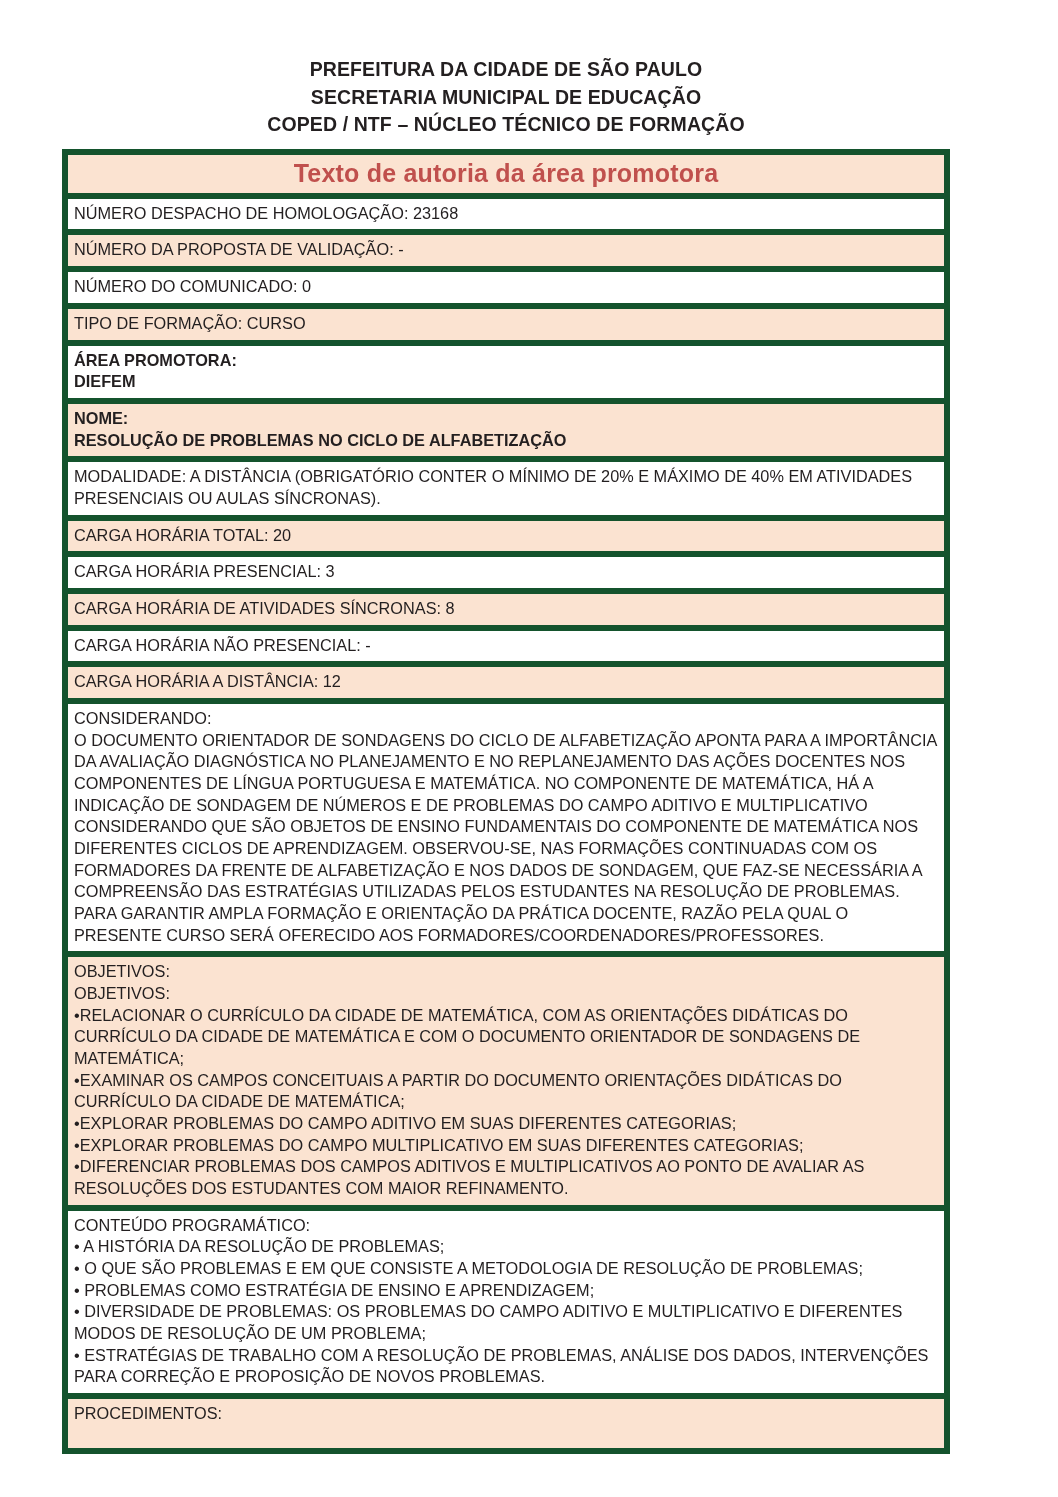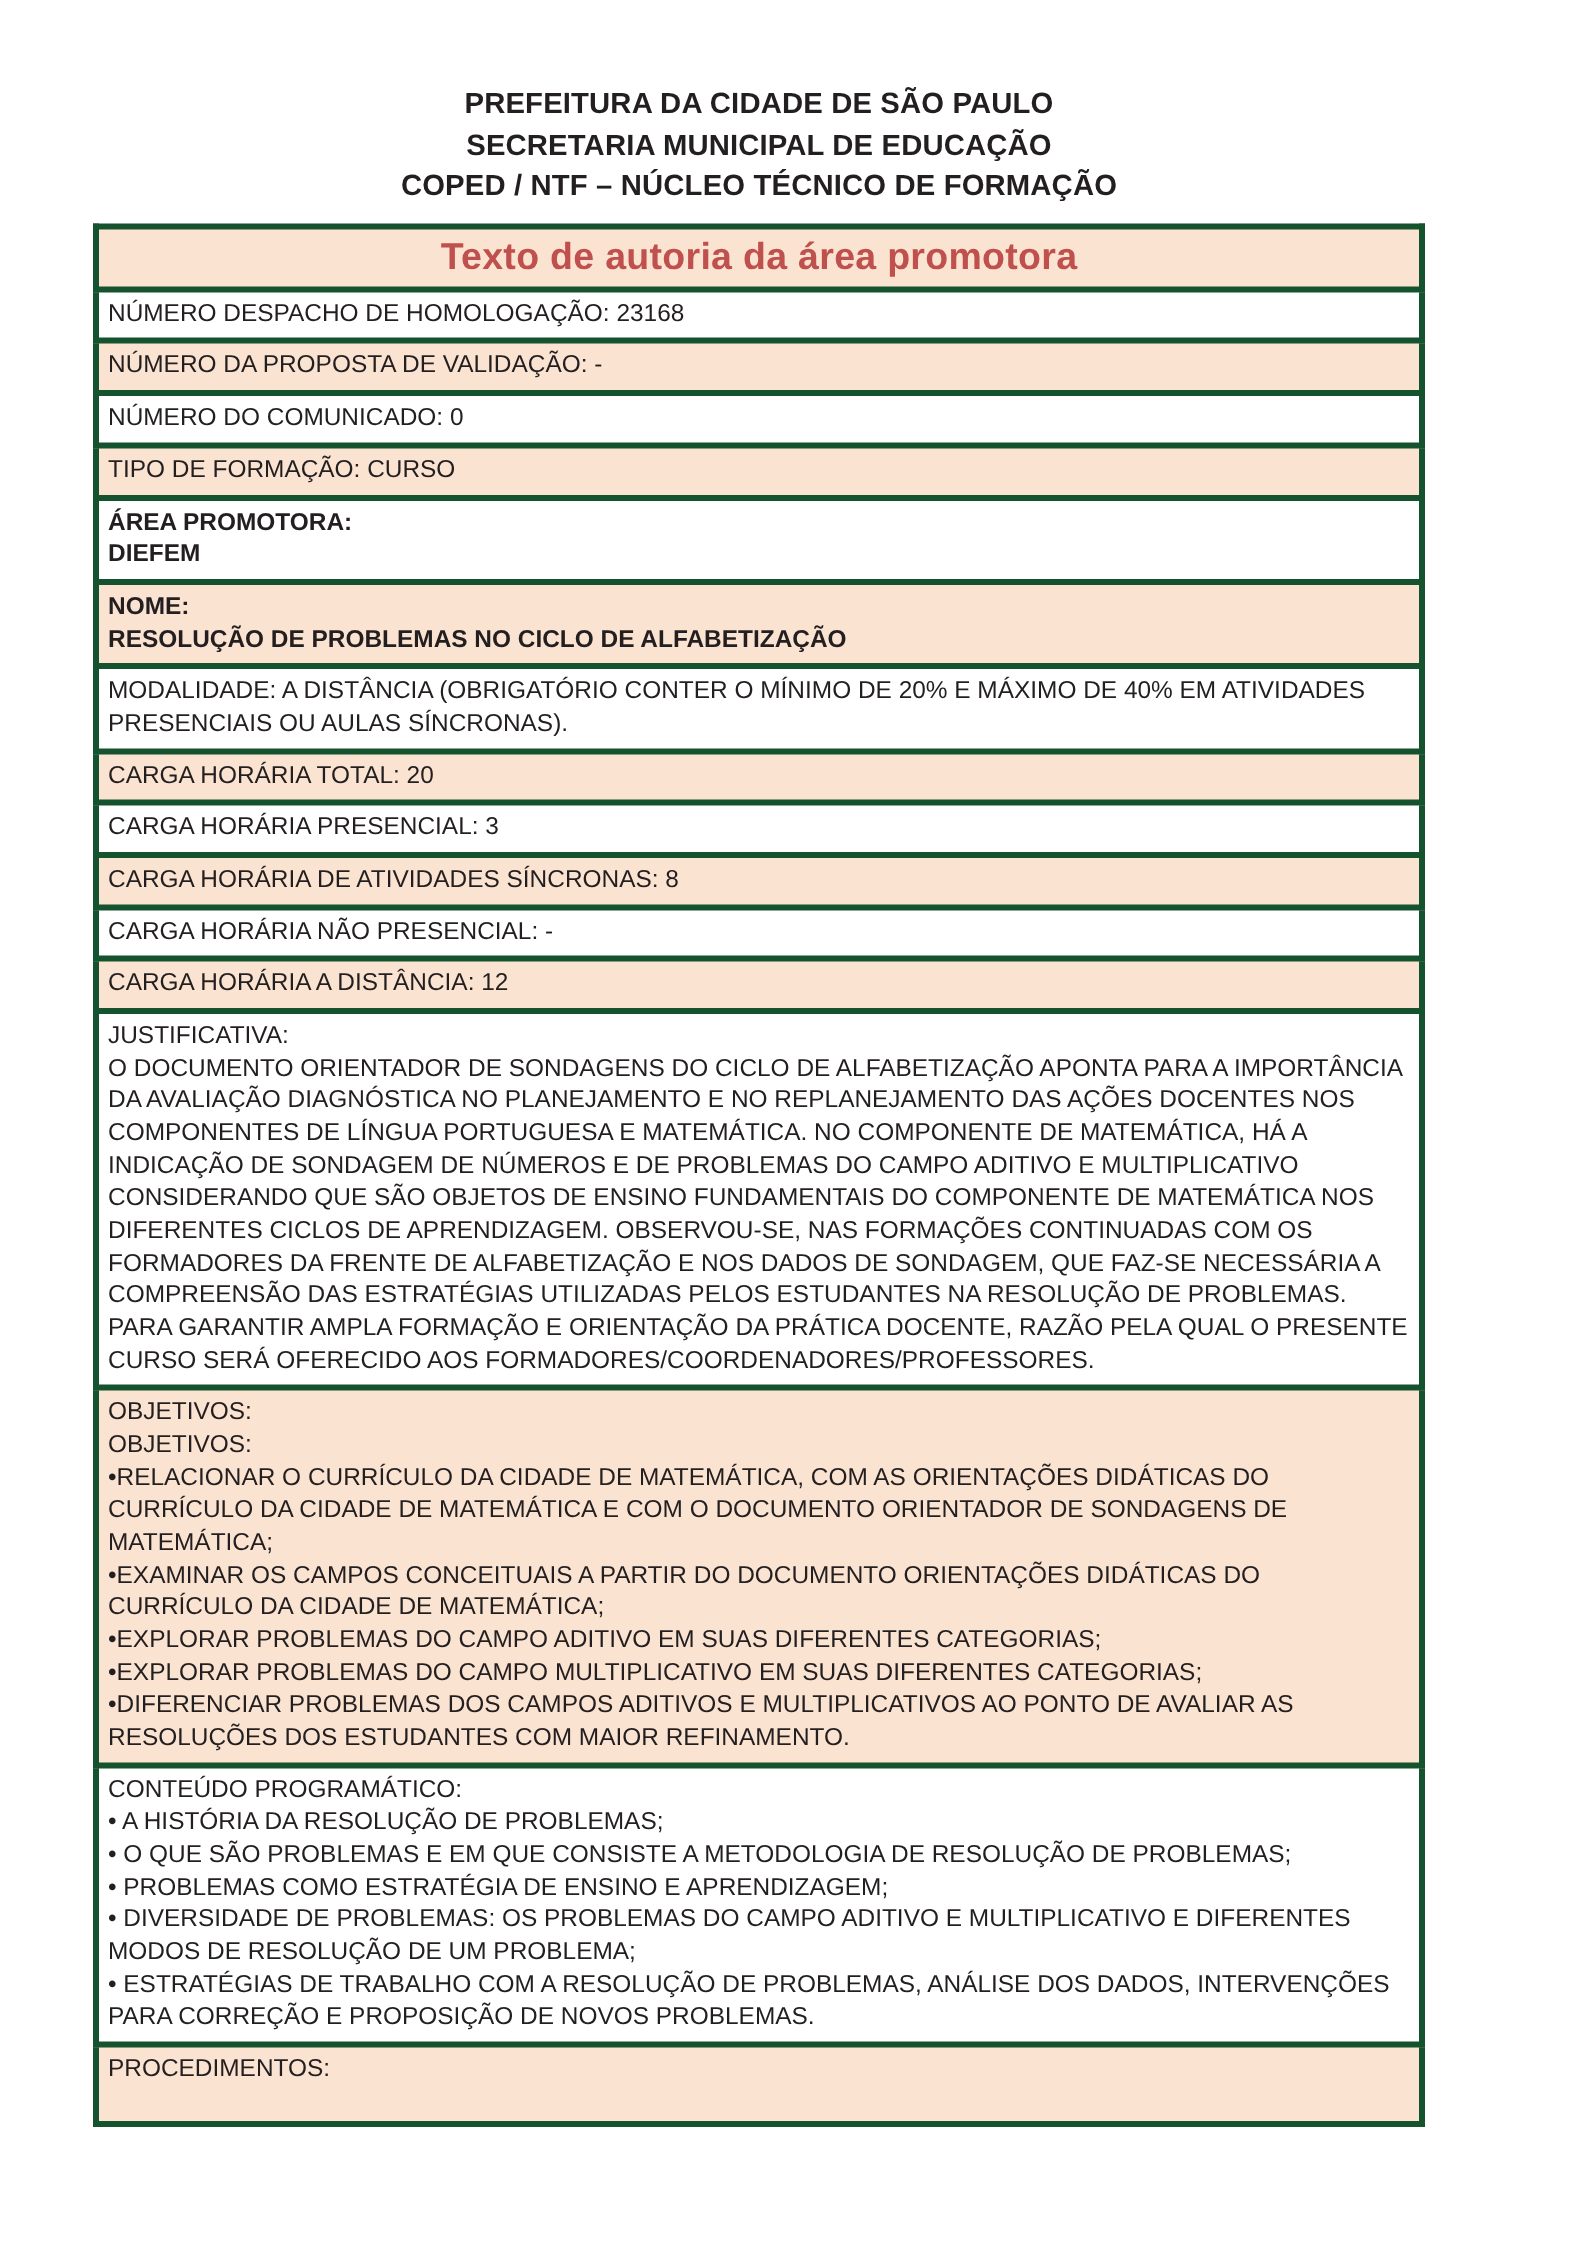--- a/index.html
+++ b/index.html
@@ -31,21 +31,21 @@
   }
   .header div {
     white-space: nowrap;
   }
   table.doc {
     width: 100%;
     border-collapse: collapse;
     table-layout: fixed;
   }
   table.doc td {
-    border: 4px solid #14532d;
+    border: 6px solid #14532d;
     padding: 4px 6px 5px 6px;
     font-size: 16.3px;
     line-height: 1.33;
     vertical-align: top;
     word-wrap: break-word;
   }
   td.shaded {
     background: #fbe3d1;
   }
   td.plain {
@@ -132,21 +132,21 @@
       </tr>
       <tr>
         <td class="plain">CARGA HORÁRIA NÃO PRESENCIAL:  -</td>
       </tr>
       <tr>
         <td class="shaded">CARGA HORÁRIA A DISTÂNCIA: 12</td>
       </tr>
 
       <tr>
         <td class="plain cell-lines">
-          <p>JUSTIFICATIVA:</p>
+          <p>CONSIDERANDO:</p>
           <p>O DOCUMENTO ORIENTADOR DE SONDAGENS DO CICLO DE ALFABETIZAÇÃO APONTA PARA A IMPORTÂNCIA DA AVALIAÇÃO DIAGNÓSTICA NO PLANEJAMENTO E NO REPLANEJAMENTO DAS AÇÕES DOCENTES NOS COMPONENTES DE LÍNGUA PORTUGUESA E MATEMÁTICA. NO COMPONENTE DE MATEMÁTICA, HÁ A INDICAÇÃO DE SONDAGEM DE NÚMEROS E DE PROBLEMAS DO CAMPO ADITIVO E MULTIPLICATIVO CONSIDERANDO QUE SÃO OBJETOS DE ENSINO FUNDAMENTAIS DO COMPONENTE DE MATEMÁTICA NOS DIFERENTES CICLOS DE APRENDIZAGEM. OBSERVOU-SE, NAS FORMAÇÕES CONTINUADAS COM OS FORMADORES DA FRENTE DE ALFABETIZAÇÃO E NOS DADOS DE SONDAGEM, QUE FAZ-SE NECESSÁRIA A COMPREENSÃO DAS ESTRATÉGIAS UTILIZADAS PELOS ESTUDANTES NA RESOLUÇÃO DE PROBLEMAS. PARA GARANTIR AMPLA FORMAÇÃO E ORIENTAÇÃO DA PRÁTICA DOCENTE, RAZÃO PELA QUAL O PRESENTE CURSO SERÁ OFERECIDO AOS FORMADORES/COORDENADORES/PROFESSORES.</p>
         </td>
       </tr>
 
       <tr>
         <td class="shaded cell-lines">
           <p>OBJETIVOS:</p>
           <p>OBJETIVOS:</p>
           <p>•RELACIONAR O CURRÍCULO DA CIDADE DE MATEMÁTICA, COM AS ORIENTAÇÕES DIDÁTICAS DO CURRÍCULO DA CIDADE DE MATEMÁTICA E COM O DOCUMENTO ORIENTADOR DE SONDAGENS DE MATEMÁTICA;</p>
           <p>•EXAMINAR OS CAMPOS CONCEITUAIS A PARTIR DO DOCUMENTO ORIENTAÇÕES DIDÁTICAS DO CURRÍCULO DA CIDADE DE MATEMÁTICA;</p>

